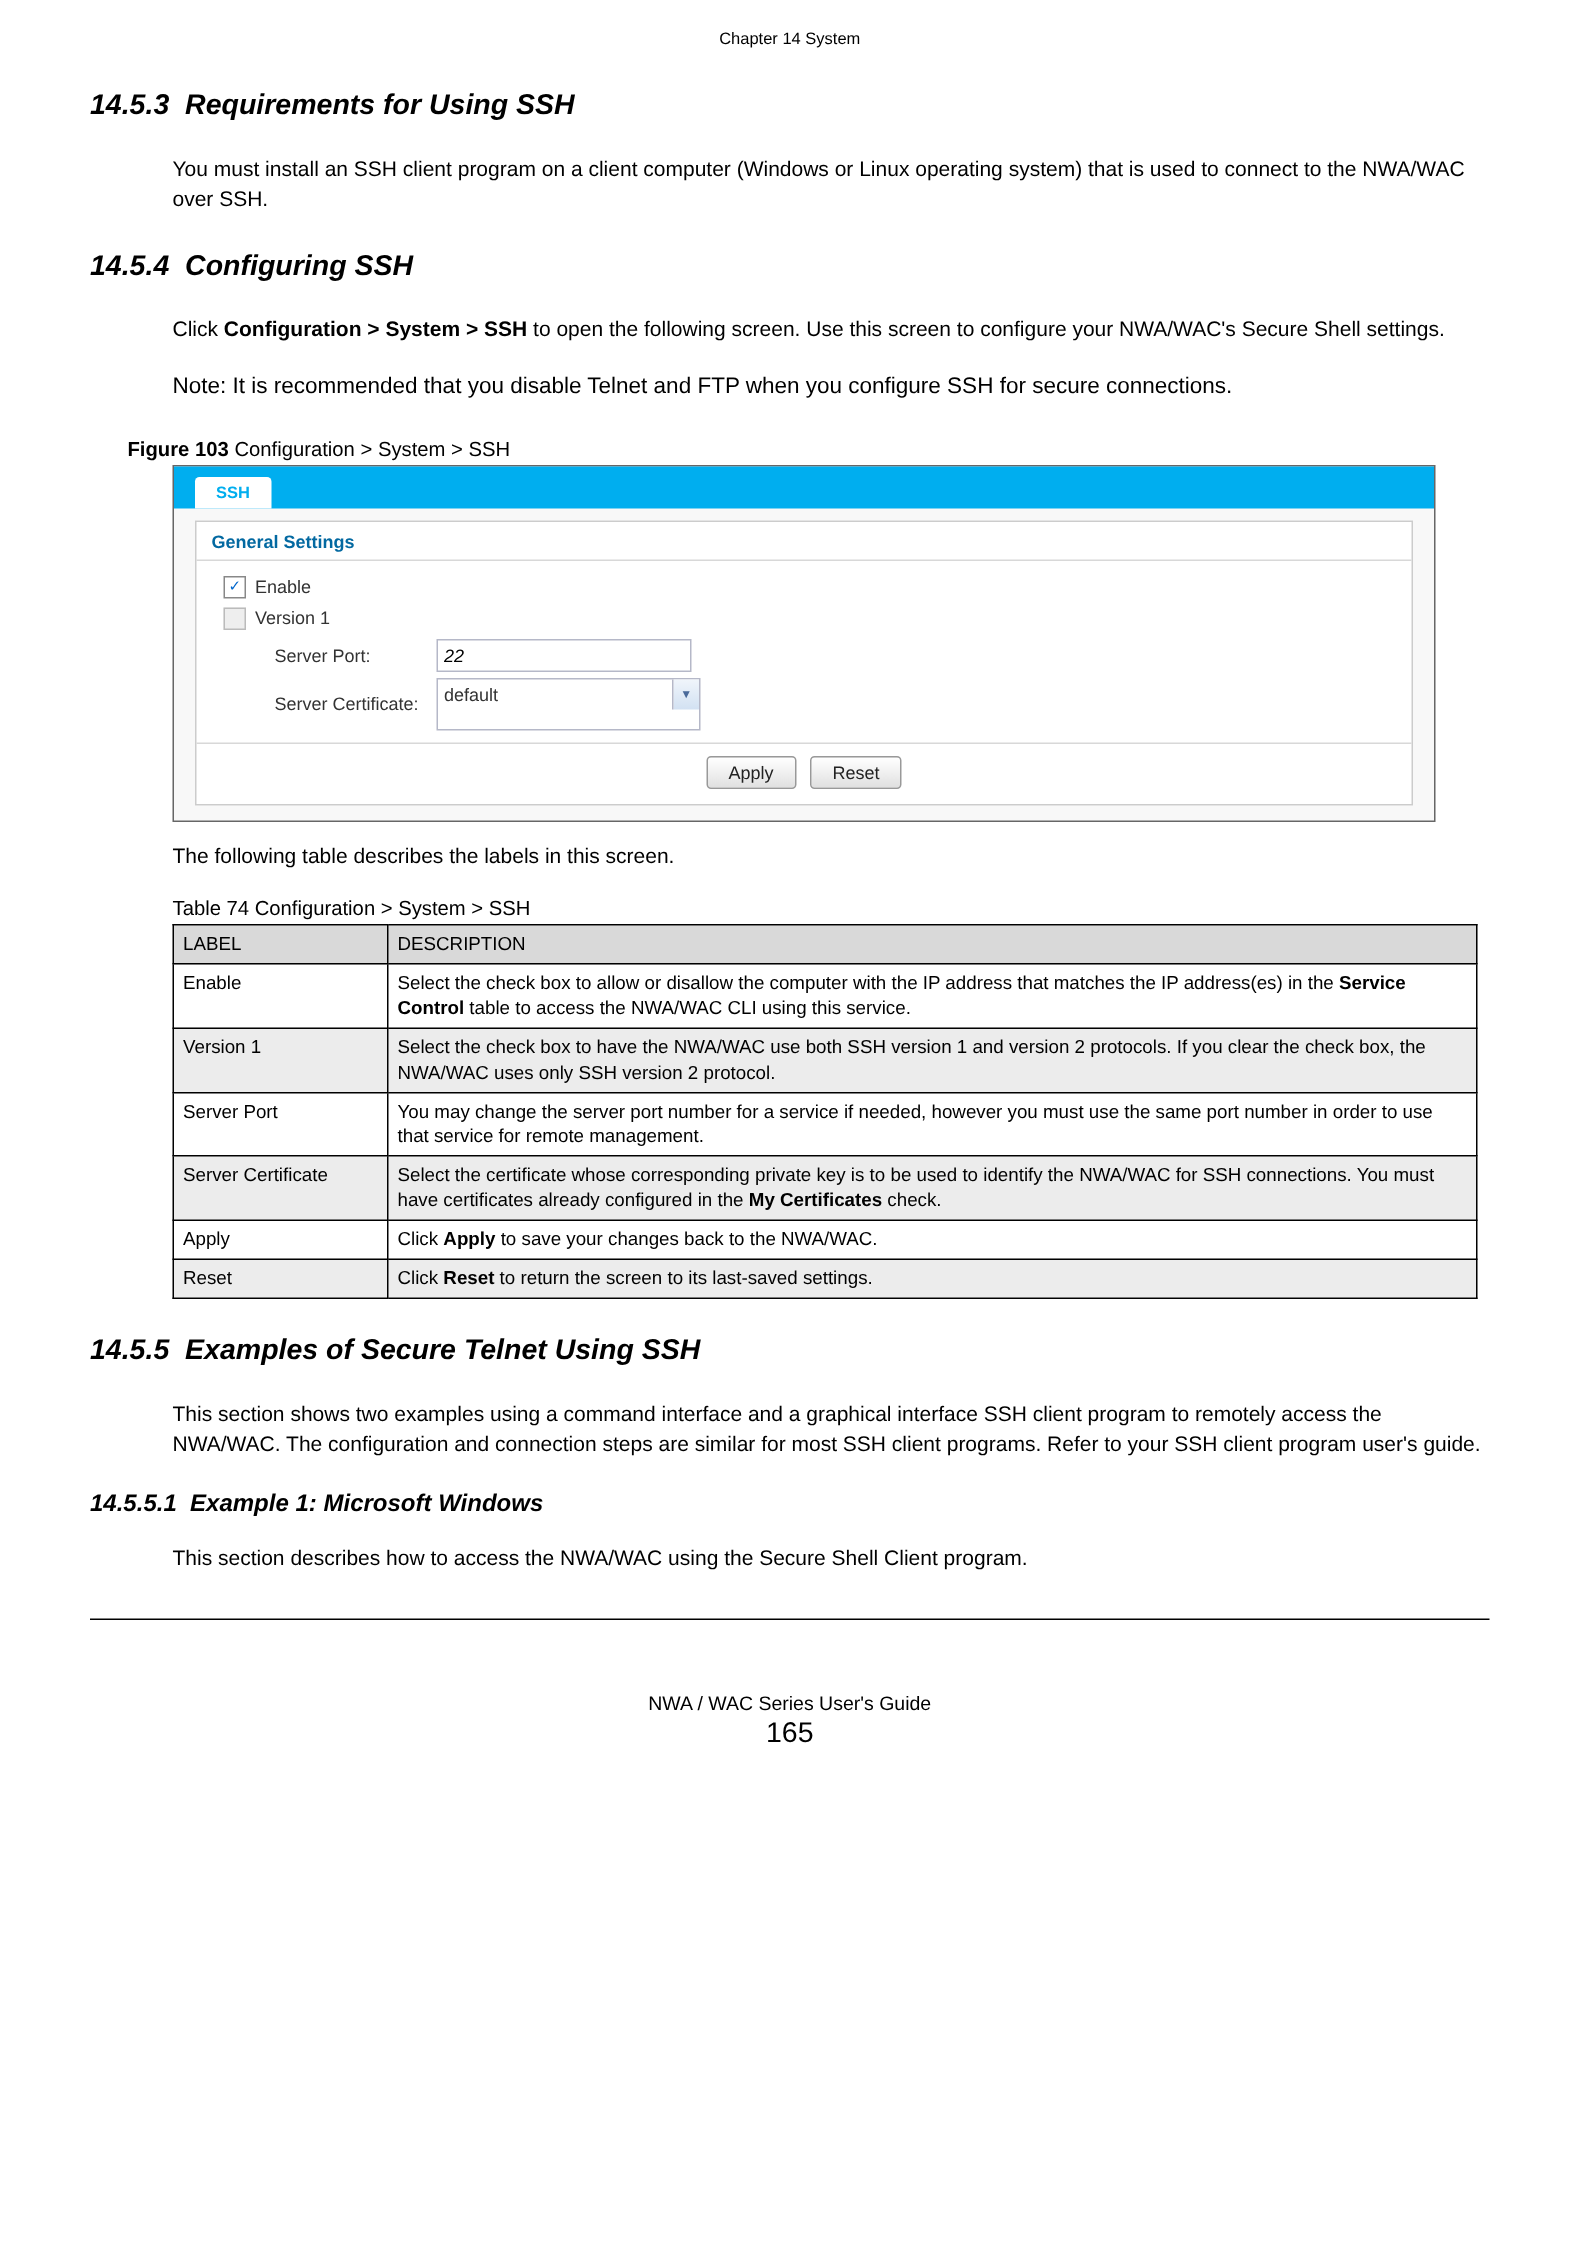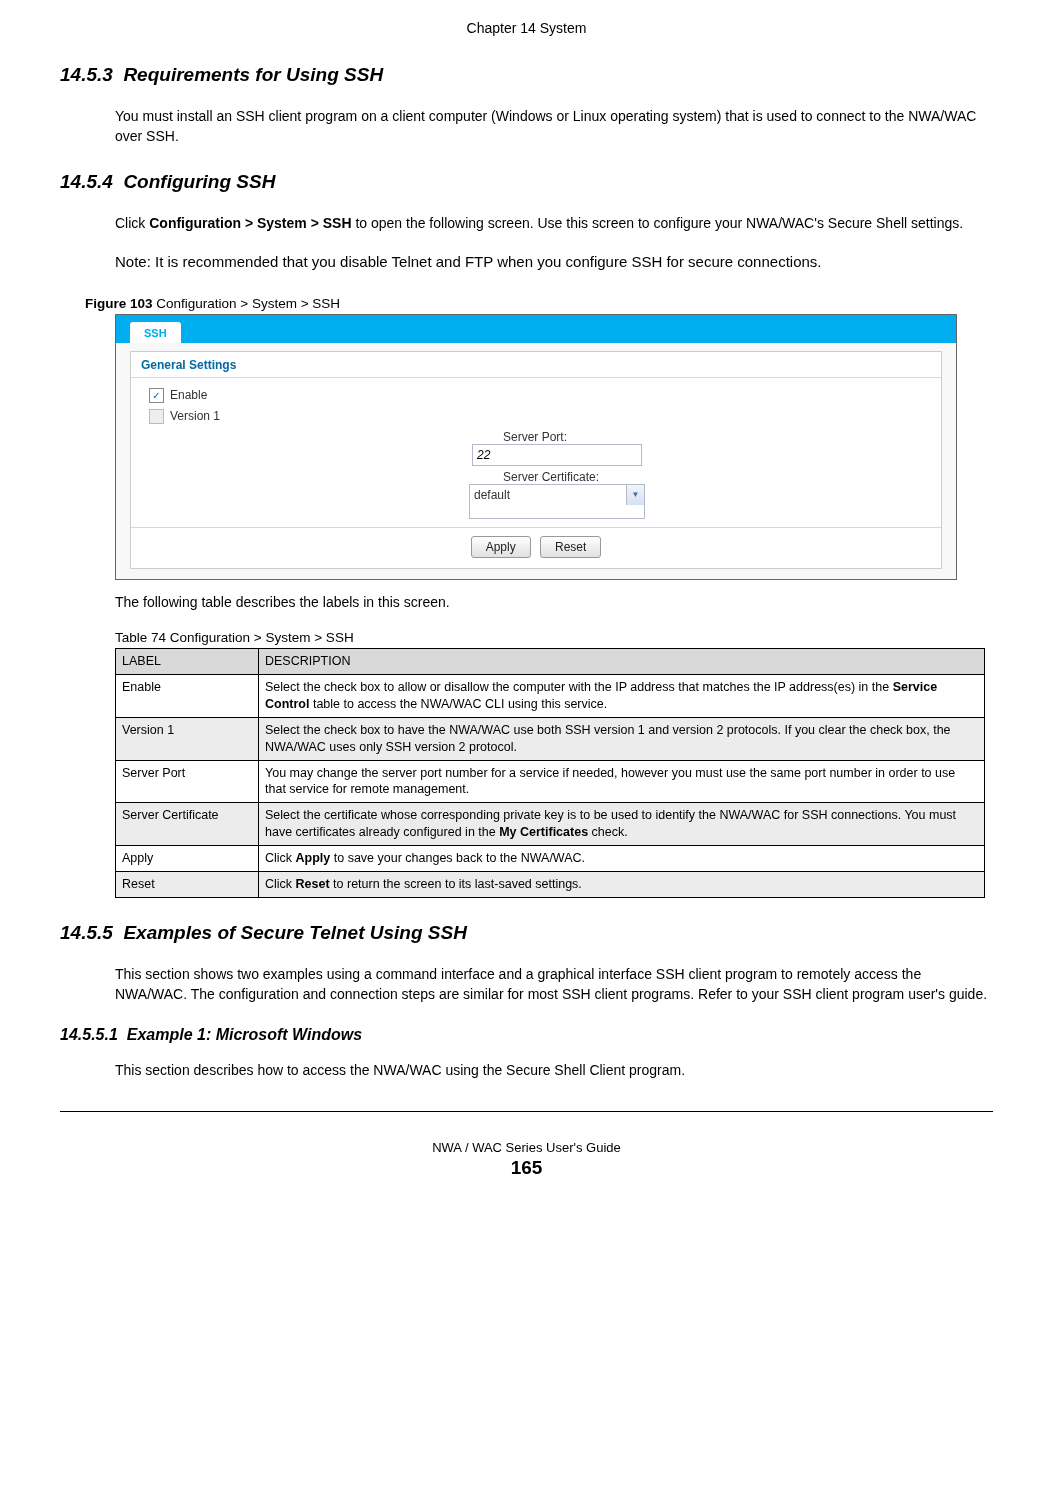--- a/index.html
+++ b/index.html
@@ -7,21 +7,21 @@
     font-size: 14px;
     color: #000;
     background: #fff;
     margin: 0;
     padding: 20px 60px 30px 60px;
     width: 1053px;
     box-sizing: border-box;
   }
   .chapter-header {
     text-align: center;
-    font-size: 14px;
+    font-size: 11px;
     margin-bottom: 28px;
   }
   .section-heading {
     font-size: 19px;
     font-weight: bold;
     font-style: italic;
     margin-top: 24px;
     margin-bottom: 20px;
   }
   .subsection-heading {
@@ -118,21 +118,20 @@
     font-size: 10px;
     color: #0066cc;
   }
   .cb.disabled { background: #eee; border-color: #bbb; }
   .form-row {
     display: flex;
     align-items: center;
     margin: 4px 0 4px 34px;
     font-size: 12px;
     color: #333;
-    flex-direction: column;
   }
   .form-label { width: 108px; }
   .text-input {
     border: 1px solid #b5b8c8;
     height: 18px;
     width: 160px;
     padding: 1px 4px;
     font-size: 12px;
     background: #fff;
     font-style: italic;
@@ -191,26 +190,26 @@
   }
   table.desc-table th {
     background: #d9d9d9;
     font-weight: normal;
   }
   table.desc-table td.label-col { width: 130px; }
   table.desc-table tr.shade td { background: #ececec; }
 
   .footer {
     text-align: center;
-    margin-top: 28px;
+    margin-top: 48px;
     font-size: 13px;
   }
   .footer .pagenum {
     font-size: 19px;
-    font-weight: bold;
+    font-weight: normal;
     margin-top: 2px;
   }
   hr.footer-rule {
     margin: 30px 0 6px 0;
     border: none;
     border-top: 1px solid #000;
   }
   .bold { font-weight: bold; }
 </style>
 </head>

